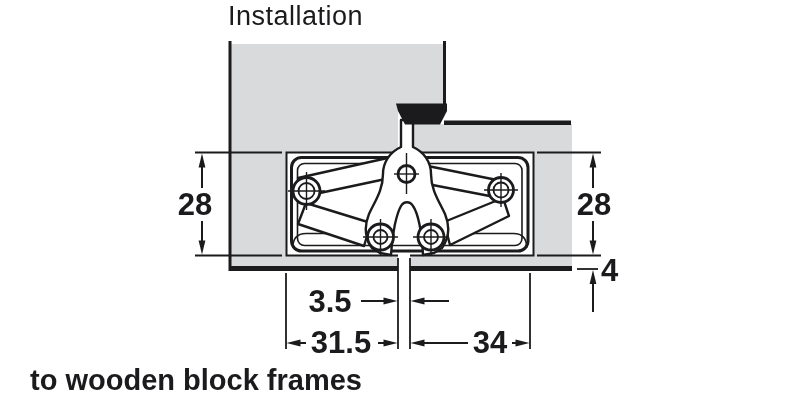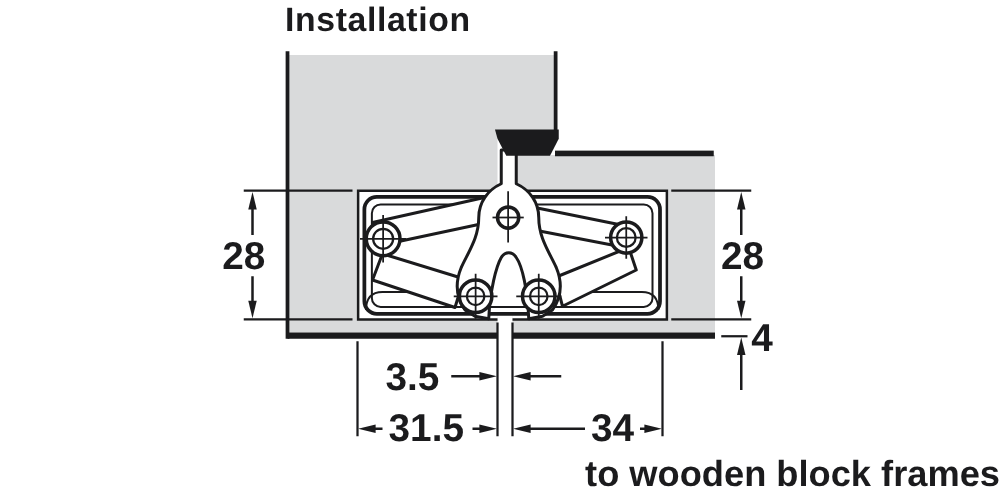--- a/index.html
+++ b/index.html
@@ -2,24 +2,24 @@
 <html><head>
 <meta charset="utf-8">
 <style>
   html,body { margin:0; padding:0; background:#ffffff; }
   .stage {
     position:relative; width:800px; height:400px; background:#ffffff;
     font-family:"Liberation Sans", sans-serif; overflow:hidden;
   }
   .title {
     position:absolute; left:228px; top:1px;
-    font-size:27px; font-weight:bold; color:#1b1b1d; letter-spacing:0.5px;
+    font-size:27px; font-weight:normal; color:#1b1b1d; letter-spacing:0.5px;
   }
   .caption {
-    position:absolute; left:30px; top:364px; width:770px; text-align:right;
+    position:absolute; left:30px; top:364px; width:770px; text-align:left;
     font-size:29px; font-weight:bold; color:#1b1b1d;
   }
   svg { position:absolute; left:0; top:0; }
   .gray  { fill:#d9dadb; }
   .blk   { fill:#1b1b1d; }
   .mort  { fill:#ffffff; stroke:#1b1b1d; stroke-width:2; }
   .caseo { fill:#ffffff; stroke:#1b1b1d; stroke-width:3; }
   .casei { fill:none;    stroke:#1b1b1d; stroke-width:1.6; }
   .part  { fill:#ffffff; stroke:#1b1b1d; stroke-width:2.4; stroke-linejoin:round; }
   .thin  { fill:none; stroke:#1b1b1d; stroke-width:1.6; }

